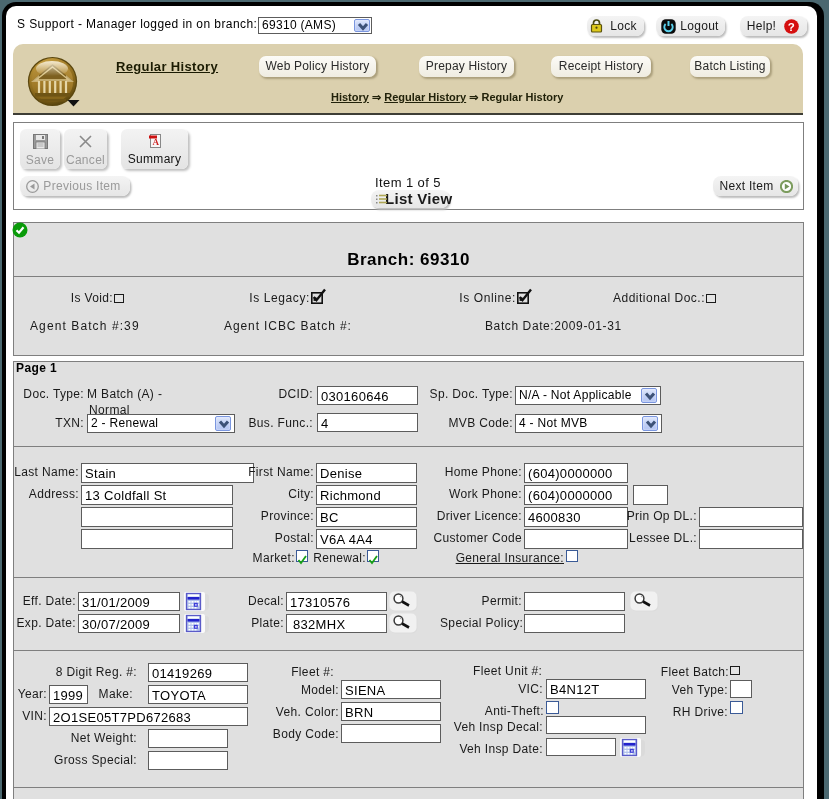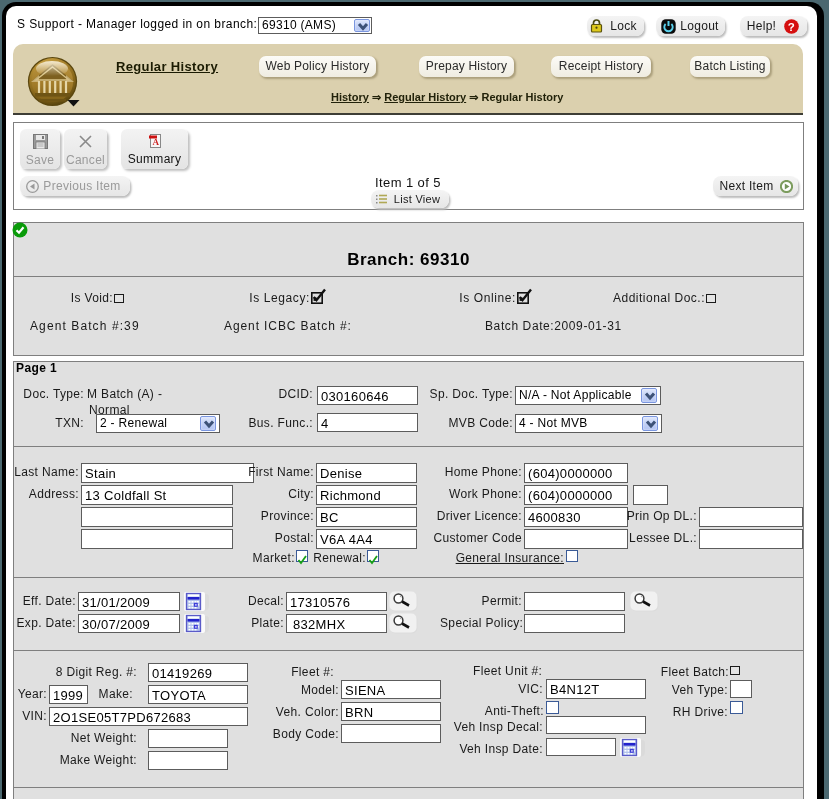--- a/index.html
+++ b/index.html
@@ -138,21 +138,21 @@
   <div style="margin-top:0px;">Summary</div>
 </div>
 
 <div class="pill" style="left:20px; top:176px; width:110px; height:20px; line-height:20px; color:#9a9a9a; padding-left:14px;">Previous Item
   <svg style="position:absolute; left:6px; top:3.5px;" width="13" height="13" viewBox="0 0 13 13">
       <circle cx="6.5" cy="6.5" r="5.8" fill="none" stroke="#9a9a9a" stroke-width="1.3"></circle>
       <path d="M8.5 3.5 L4 6.5 L8.5 9.5 Z" fill="#9a9a9a"></path>
     </svg>
 </div>
 <div class="abs" style="left:375px; top:175px; font-size:13px; letter-spacing:0.4px; color:#111;">Item 1 of 5</div>
-<div class="pill" style="left:371px; top:190px; width:78px; height:18px; line-height:18px; font-size:11px; padding-left:14px;">List View
+<div class="pill" style="left:371px; top:190px; width:78px; height:18px; line-height:18px; font-size:15px; padding-left:14px;font-weight:bold;">List View
   <svg style="position:absolute; left:5px; top:4px;" width="11" height="10" viewBox="0 0 11 10">
       <g stroke="#b0a855" stroke-width="1.6">
         <line x1="3" y1="1.5" x2="11" y2="1.5"></line>
         <line x1="3" y1="5" x2="11" y2="5"></line>
         <line x1="3" y1="8.5" x2="11" y2="8.5"></line>
       </g>
       <g fill="#888">
         <rect x="0" y="1" width="1.5" height="1.5"></rect>
         <rect x="0" y="4.5" width="1.5" height="1.5"></rect>
         <rect x="0" y="8" width="1.5" height="1.5"></rect>
@@ -211,21 +211,21 @@
 <div class="inp" style="left:317px; top:386px; width:101px; height:19px;">030160646</div>
 <div class="rlbl" style="left:400px; top:388px; width:113px;">Sp. Doc. Type:</div>
 <div class="sel" style="left:515px; top:386px; width:146px;">N/A - Not Applicable
   <span class="selarrow" style="right:3px;">
       <svg width="16" height="13">
         <path d="M4 3.5 L8 8 L12 3.5" fill="none" stroke="#3d5277" stroke-width="3"></path>
       </svg>
     </span>
 </div>
 <div class="rlbl" style="left:0px; top:417px; width:84px;">TXN:</div>
-<div class="sel" style="left:96px; top:414px; width:124px;">2 - Renewal
+<div class="sel" style="left:87px; top:414px; width:148px;">2 - Renewal
   <span class="selarrow" style="right:3px;">
       <svg width="16" height="13">
         <path d="M4 3.5 L8 8 L12 3.5" fill="none" stroke="#3d5277" stroke-width="3"></path>
       </svg>
     </span>
 </div>
 <div class="rlbl" style="left:200px; top:417px; width:113px;">Bus. Func.:</div>
 <div class="inp" style="left:317px; top:413px; width:101px; height:19px;">4</div>
 <div class="rlbl" style="left:400px; top:417px; width:113px;">MVB Code:</div>
 <div class="sel" style="left:515px; top:414px; width:147px;">4 - Not MVB
@@ -358,21 +358,21 @@
 <div class="rlbl" style="left:0px; top:666px; width:137px;">8 Digit Reg. #:</div>
 <div class="inp" style="left:148px; top:663px; width:100px; height:19px;">01419269</div>
 <div class="rlbl" style="left:0px; top:688px; width:47px;">Year:</div>
 <div class="inp" style="left:49px; top:685px; width:39px; height:19px;">1999</div>
 <div class="rlbl" style="left:60px; top:688px; width:73px;">Make:</div>
 <div class="inp" style="left:148px; top:685px; width:100px; height:19px;">TOYOTA</div>
 <div class="rlbl" style="left:0px; top:710px; width:47px;">VIN:</div>
 <div class="inp" style="left:49px; top:707px; width:199px; height:19px;">2O1SE05T7PD672683</div>
 <div class="rlbl" style="left:0px; top:732px; width:137px;">Net Weight:</div>
 <div class="inp" style="left:148px; top:729px; width:80px; height:19px;"></div>
-<div class="rlbl" style="left:0px; top:754px; width:137px;">Make Weight:</div>
+<div class="rlbl" style="left:0px; top:754px; width:137px;">Gross Special:</div>
 <div class="inp" style="left:148px; top:751px; width:80px; height:19px;"></div>
 
 <div class="rlbl" style="left:220px; top:666px; width:114px;">Fleet #:</div>
 <div class="rlbl" style="left:220px; top:684px; width:119px;">Model:</div>
 <div class="inp" style="left:341px; top:680px; width:100px; height:19px;">SIENA</div>
 <div class="rlbl" style="left:220px; top:706px; width:119px;">Veh. Color:</div>
 <div class="inp" style="left:341px; top:702px; width:100px; height:19px;">BRN</div>
 <div class="rlbl" style="left:220px; top:728px; width:119px;">Body Code:</div>
 <div class="inp" style="left:341px; top:724px; width:100px; height:19px;"></div>
 

